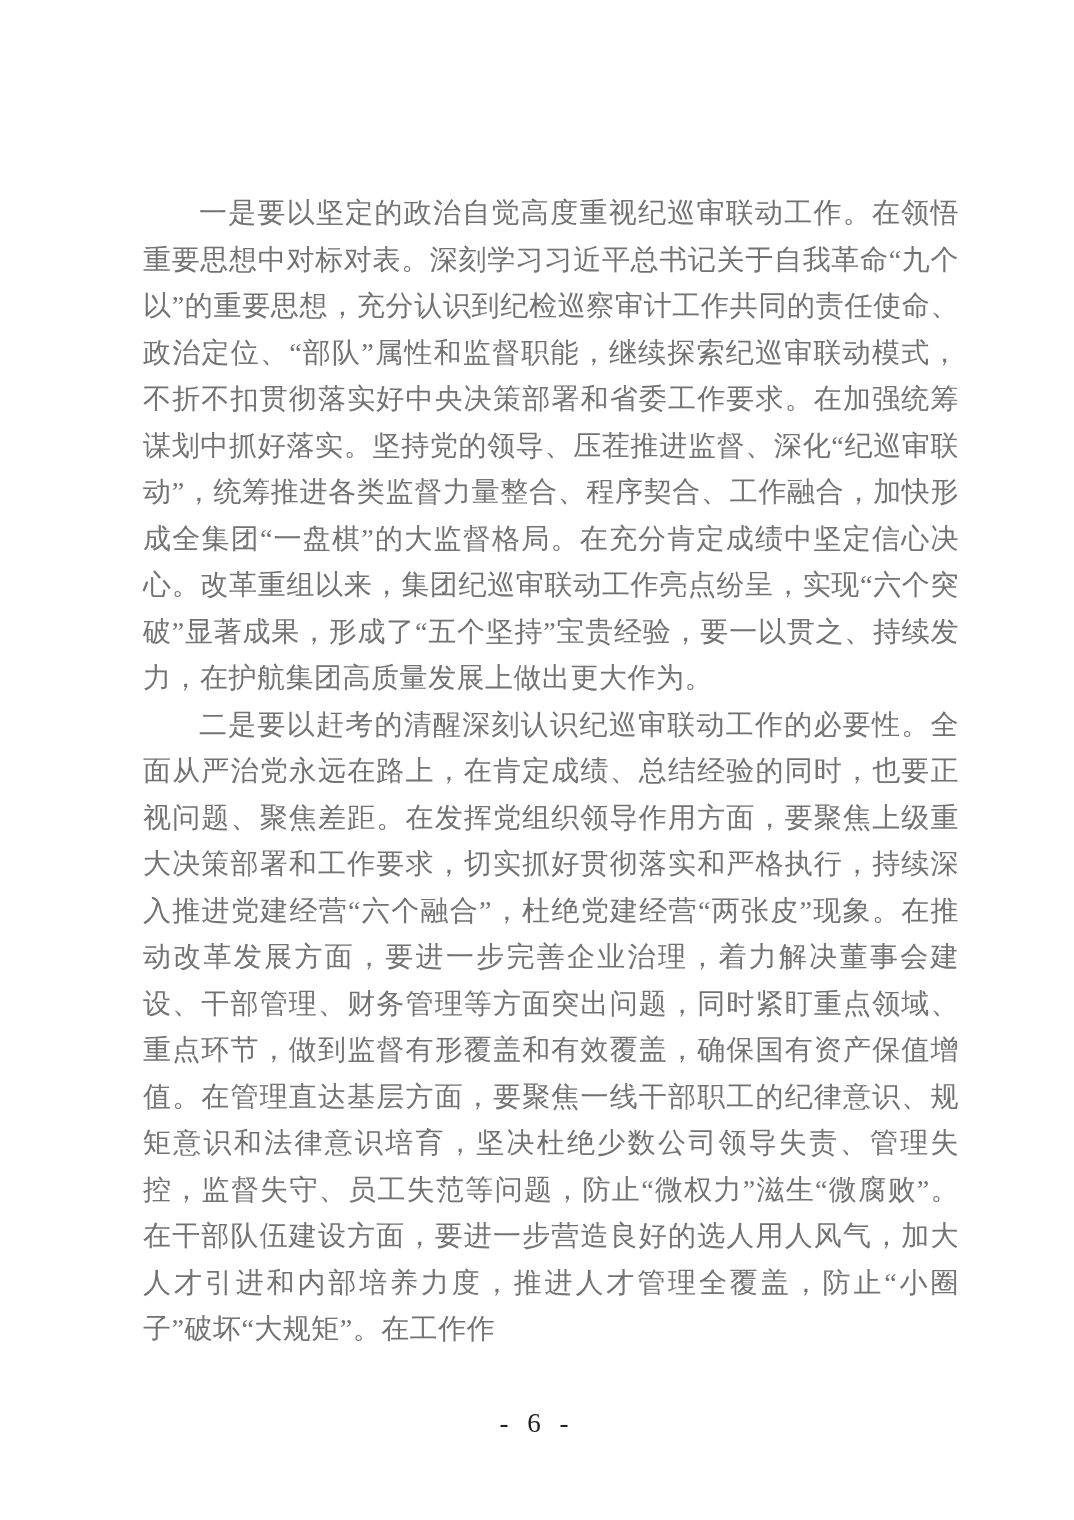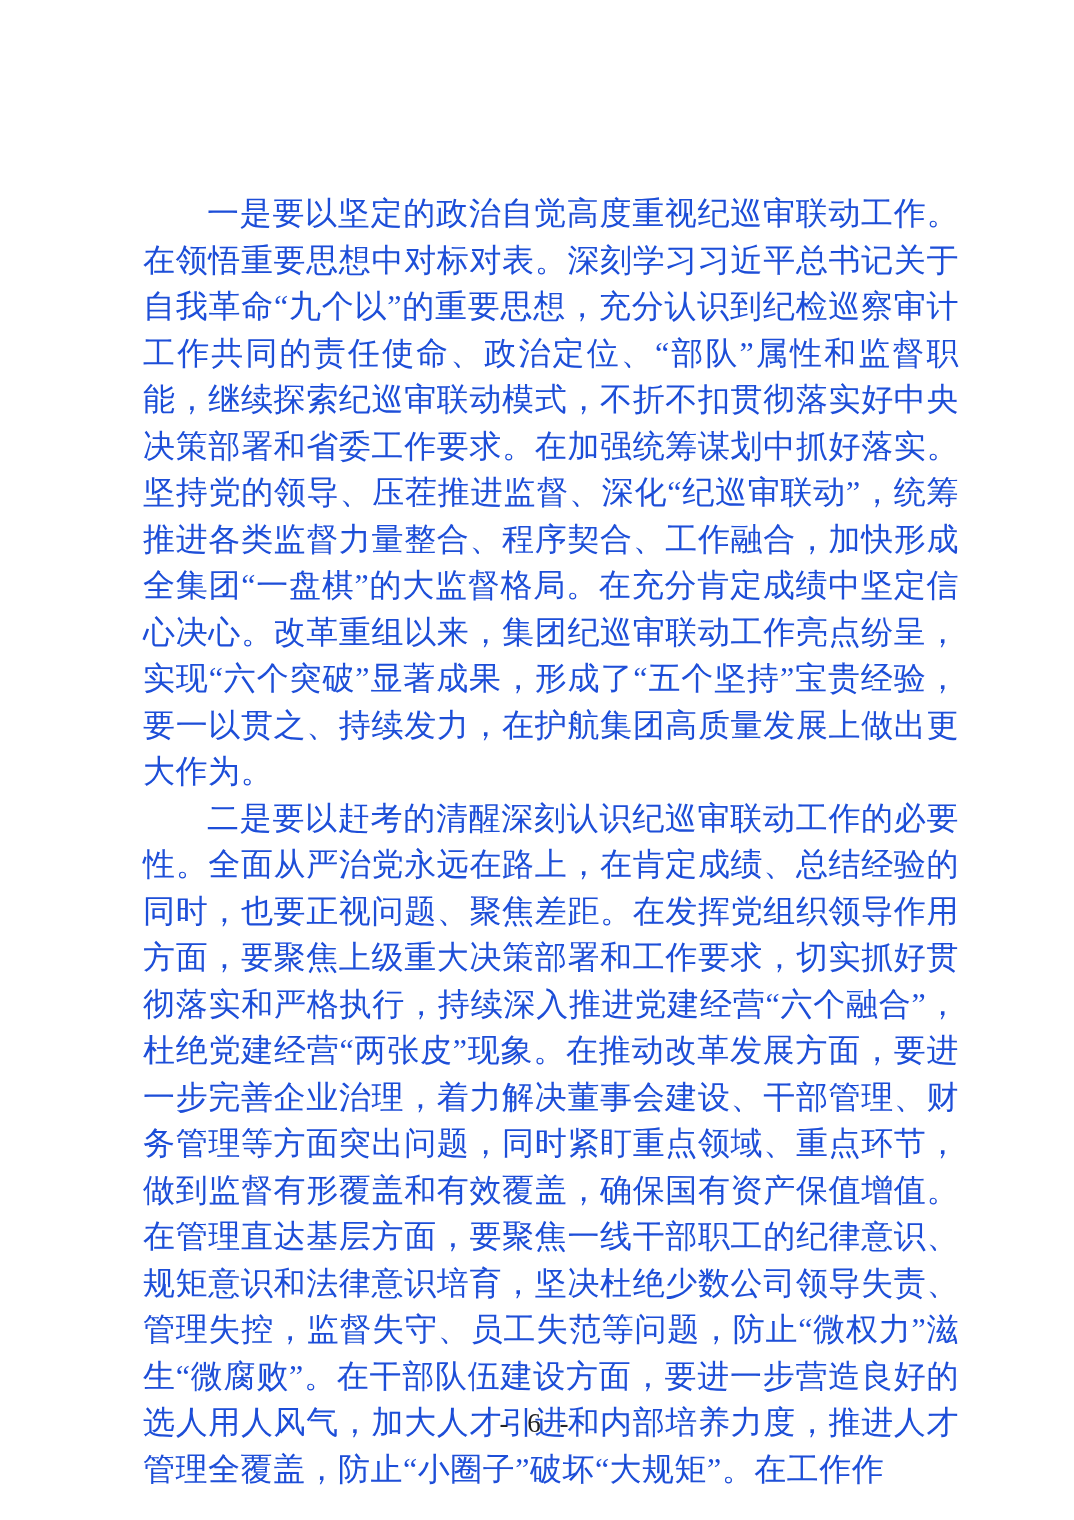--- a/index.html
+++ b/index.html
@@ -20,22 +20,22 @@
     top: 0;
     width: 1074px;
     height: 1520px;
     background: #ffffff;
   }
   .doc-body {
     position: absolute;
     left: 143px;
     top: 190px;
     width: 816px;
-    color: #1d4ed8;
-    font-size: 32px;
+    color: #737373;
+    font-size: 28px;
     line-height: 46.5px;
     text-align: justify;
     text-justify: inter-character;
     letter-spacing: 0.5px;
   }
   .doc-body p {
     margin: 0;
     text-indent: 2em;
     word-break: break-all;
   }

